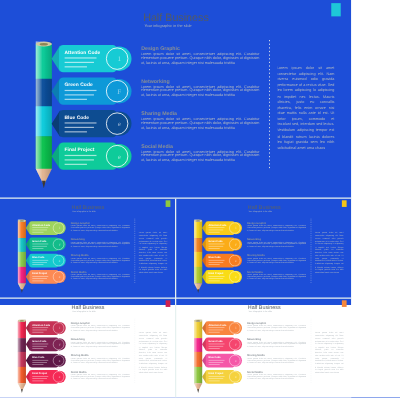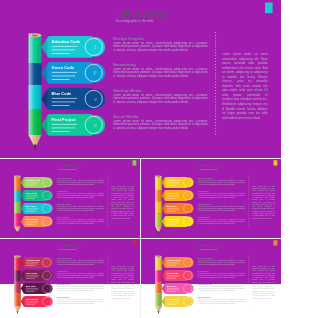--- a/index.html
+++ b/index.html
@@ -1,17 +1,17 @@
 <!DOCTYPE html>
 <html><head>
 <meta charset="utf-8">
 <style>
 html,body{margin:0;padding:0;background:#fff;}
 body{width:281px;height:318px;overflow:hidden;font-family:"Liberation Sans",sans-serif;}
-.page{position:relative;width:281px;height:284px;background:#a21caf;}
+.page{position:relative;width:281px;height:244px;background:#1d4ed8;}
 .sep{position:absolute;background:#e6f1f0;}
 svg{display:block;position:absolute;}
 text{font-family:"Liberation Sans",sans-serif;}
 .mtitle{font-size:8.6px;fill:#545b62;}
 .msub{font-size:3.1px;fill:#a8b0b7;}
 .mlbl{font-size:3.9px;font-weight:bold;fill:#ffffff;letter-spacing:.05px;}
 .micon{font-family:"Liberation Serif",serif;font-size:5.6px;fill:#ffffff;fill-opacity:.55;text-anchor:middle;}
 .msech{font-size:4.2px;font-weight:bold;fill:#878f96;}
 .ttitle{font-size:8.6px;fill:#5b6369;}
 .tsub{font-size:3.1px;fill:#b0b7bd;}

